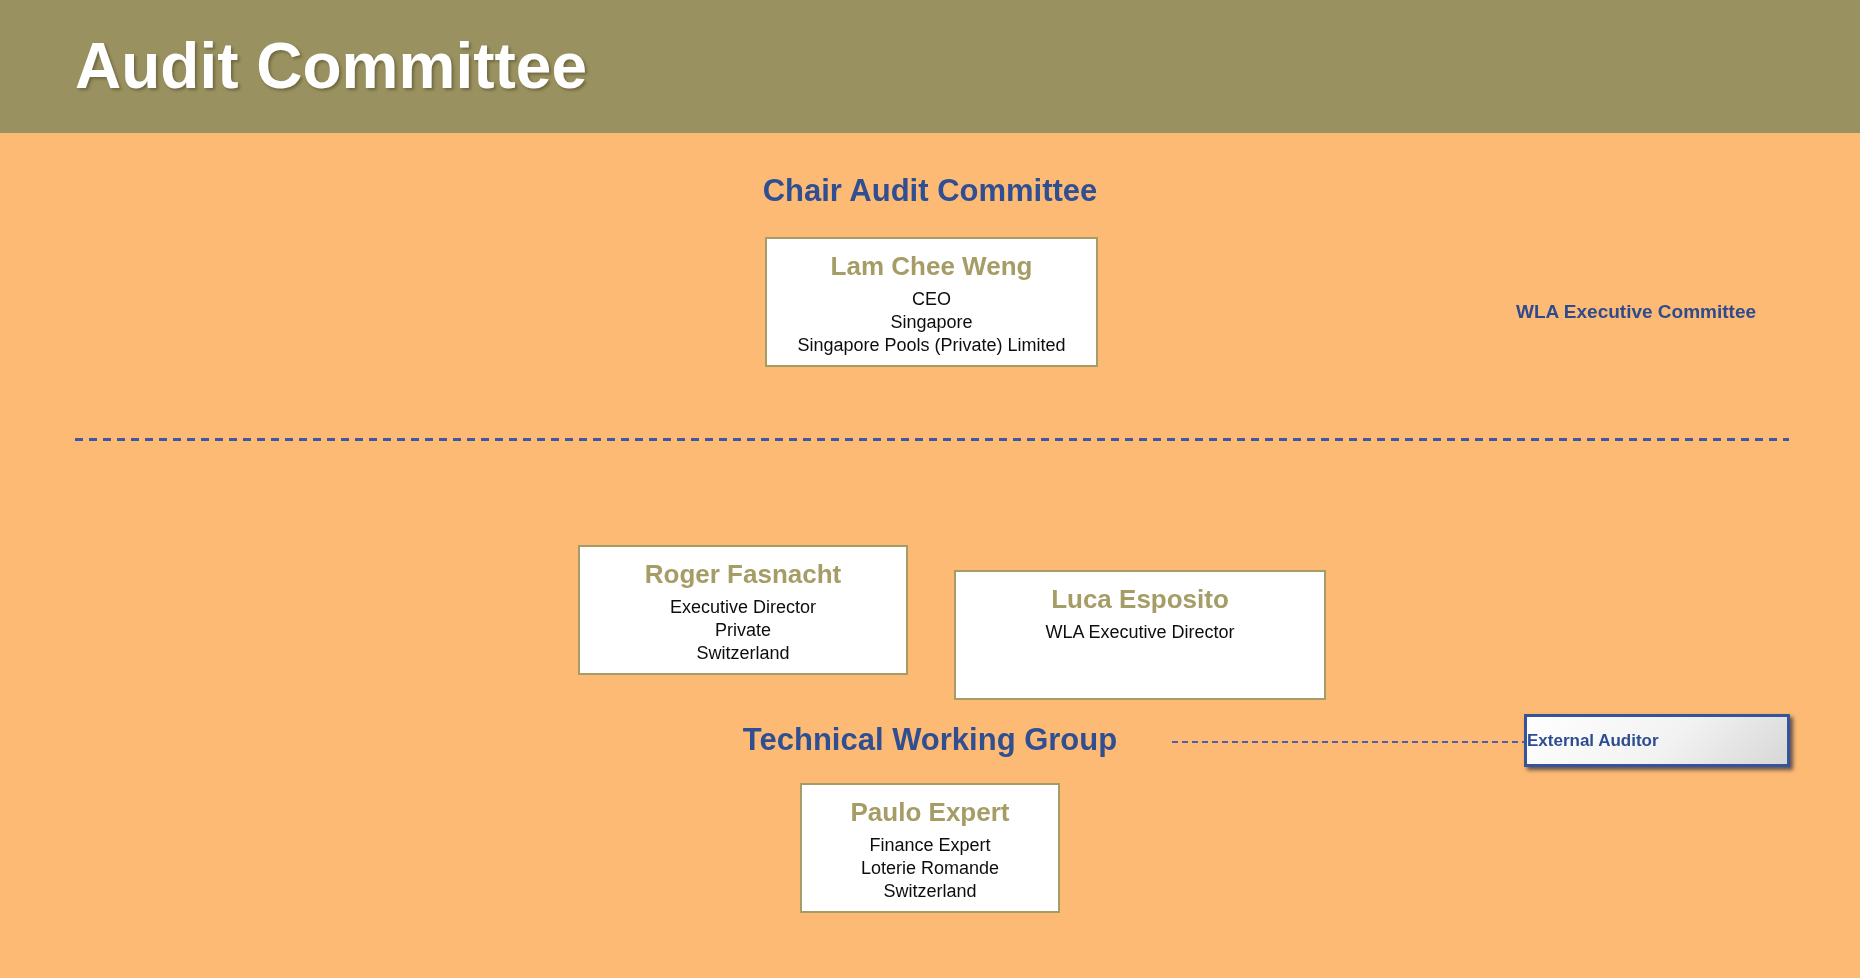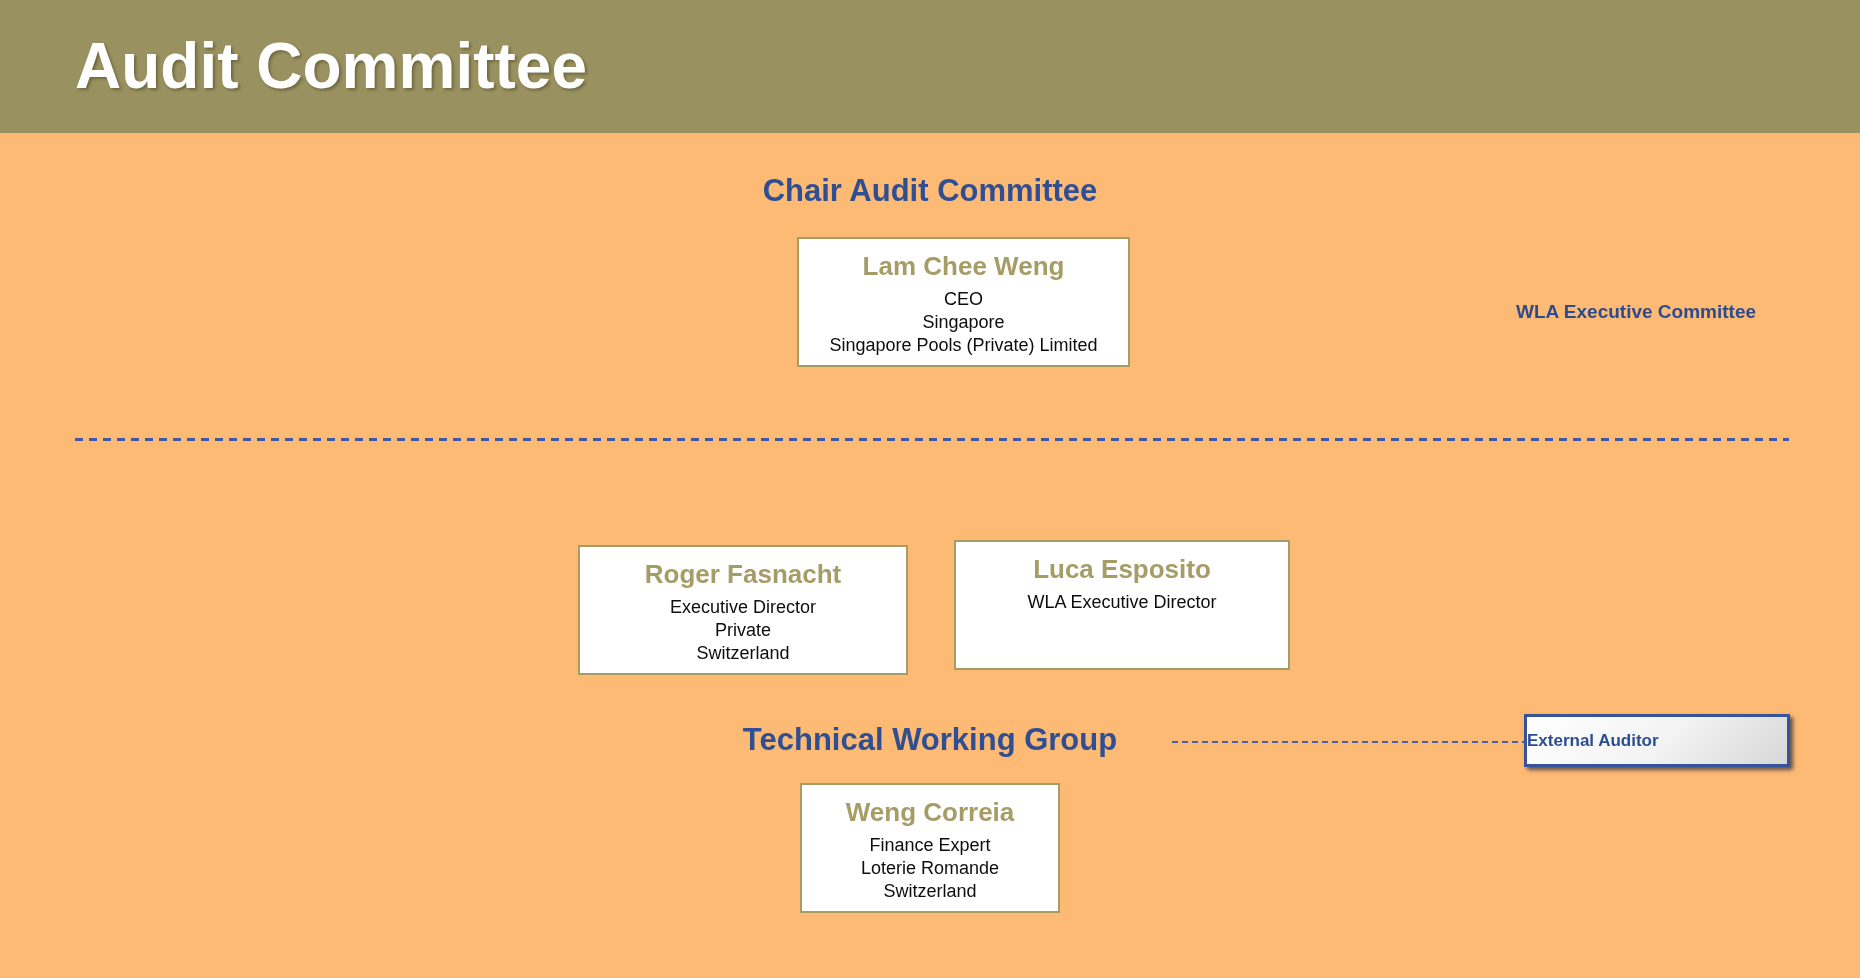--- a/index.html
+++ b/index.html
@@ -112,50 +112,50 @@
 <body>
 
 <div id="canvas">
 
   <div class="header-bar">
     <div class="header-title">Audit Committee</div>
   </div>
 
   <div class="section-heading" style="top:173px;">Chair Audit Committee</div>
 
-  <div class="card" style="left:765px; top:237px; width:333px; height:130px;margin-left:32px;">
+  <div class="card" style="left:765px; top:237px; width:333px; height:130px;">
     <div class="card-name">Lam Chee Weng</div>
     <div class="card-line">CEO</div>
     <div class="card-line">Singapore</div>
     <div class="card-line">Singapore Pools (Private) Limited</div>
   </div>
 
   <div class="wla-exec-label">WLA Executive Committee</div>
 
   <div class="dashed-separator"></div>
 
 
   <div class="card" style="left:578px; top:545px; width:330px; height:130px;">
     <div class="card-name">Roger Fasnacht</div>
     <div class="card-line">Executive Director</div>
     <div class="card-line">Private</div>
     <div class="card-line">Switzerland</div>
   </div>
 
-  <div class="card" style="left:954px; top:540px; width:336px; height:130px;">
+  <div class="card" style="left:954px; top:570px; width:372px; height:130px;">
     <div class="card-name">Luca Esposito</div>
     <div class="card-line">WLA Executive Director</div>
   </div>
 
   <div class="section-heading" style="top:722px;">Technical Working Group</div>
 
   <div class="dashed-connector"></div>
 
   <div class="external-auditor-btn">External Auditor</div>
 
   <div class="card" style="left:800px; top:783px; width:260px; height:130px;">
-    <div class="card-name">Weng Correia</div>
+    <div class="card-name">Paulo Expert</div>
     <div class="card-line">Finance Expert</div>
     <div class="card-line">Loterie Romande</div>
     <div class="card-line">Switzerland</div>
   </div>
 
 </div>
 
 </body></html>

